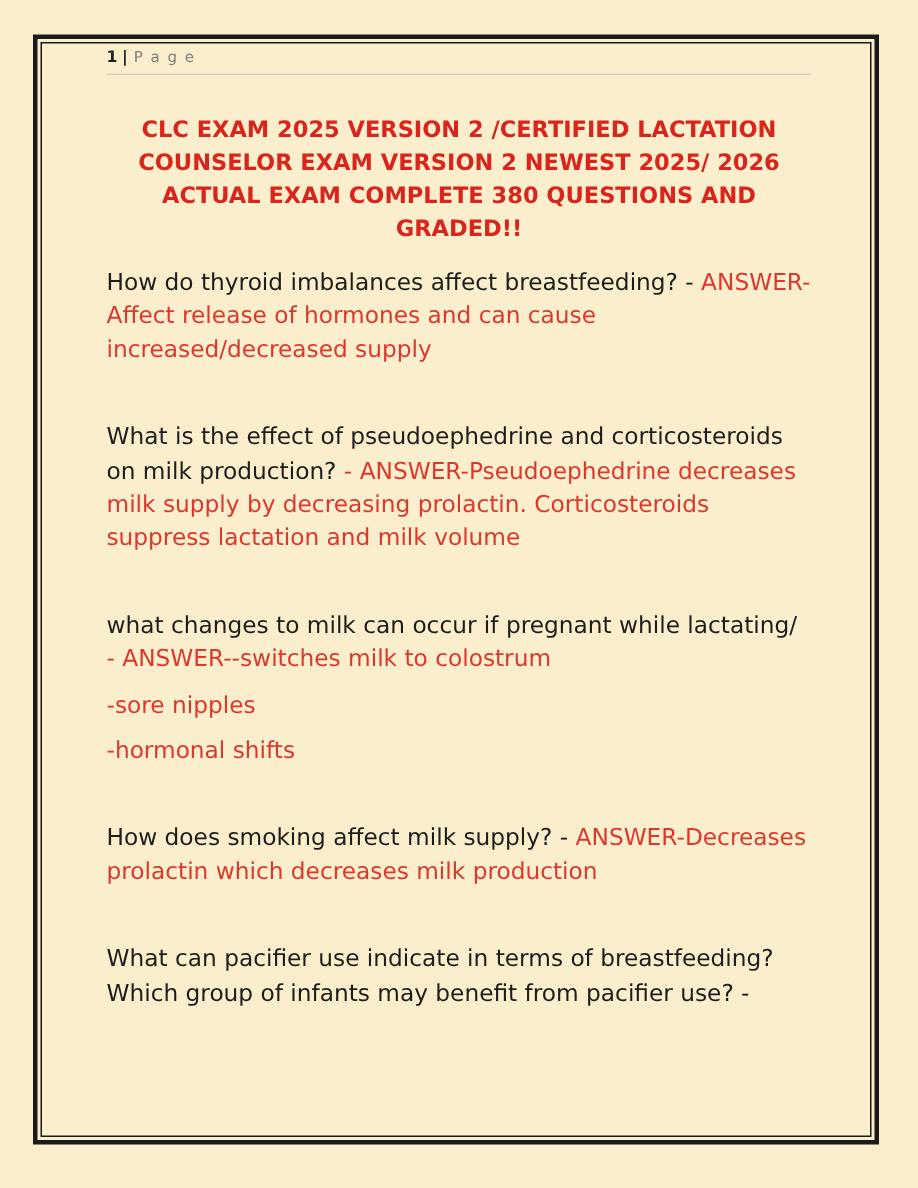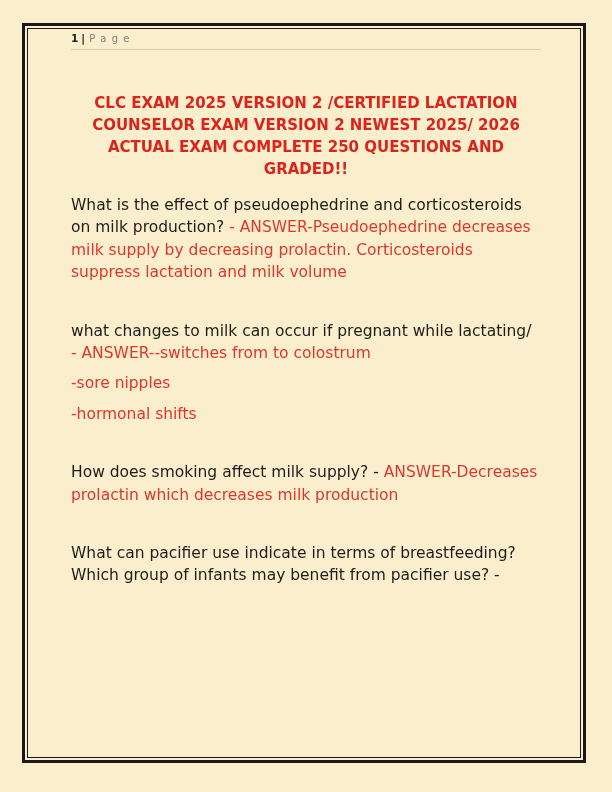--- a/index.html
+++ b/index.html
@@ -56,21 +56,21 @@
     font-weight: bold;
     color: #222222;
     margin: 0 4px 0 3px;
   }
   .pg-label {
     font-size: 10px;
     color: var(--header-gray);
     letter-spacing: 1px;
   }
   .doc-title {
-    margin-top: 42px;
+    margin-top: 25px;
     margin-bottom: 14px;
     text-align: center;
     font-weight: bold;
     font-size: 15px;
     line-height: 22px;
     color: var(--title-red);
   }
   .qa-body {
     font-size: 15.5px;
     line-height: 22.4px;
@@ -92,27 +92,28 @@
 
         <div class="header">
           <span class="pg-num">1</span>
           <span class="pg-sep">|</span>
           <span class="pg-label">P a g e</span>
         </div>
 
         <div class="doc-title">
             <div>CLC EXAM 2025 VERSION 2 /CERTIFIED LACTATION</div>
             <div>COUNSELOR EXAM VERSION 2 NEWEST 2025/ 2026</div>
-            <div>ACTUAL EXAM COMPLETE 250 QUESTIONS AND</div>
+            <div>ACTUAL EXAM COMPLETE 380 QUESTIONS AND</div>
             <div>GRADED!!</div>
           </div>
 
         <div class="qa-body">
+            <div class="para spacing-large"><span class="seg-question">How do thyroid imbalances affect breastfeeding? - </span><span class="seg-answer">ANSWER-Affect release of hormones and can cause increased/decreased supply</span></div>
             <div class="para spacing-large"><span class="seg-question">What is the effect of pseudoephedrine and corticosteroids on milk production? </span><span class="seg-answer">- ANSWER-Pseudoephedrine decreases milk supply by decreasing prolactin. Corticosteroids suppress lactation and milk volume</span></div>
-            <div class="para spacing-normal"><span class="seg-question">what changes to milk can occur if pregnant while lactating/ </span><span class="seg-answer">- ANSWER--switches from to colostrum</span></div>
+            <div class="para spacing-normal"><span class="seg-question">what changes to milk can occur if pregnant while lactating/ </span><span class="seg-answer">- ANSWER--switches milk to colostrum</span></div>
             <div class="para spacing-normal"><span class="seg-answer">-sore nipples</span></div>
             <div class="para spacing-large"><span class="seg-answer">-hormonal shifts</span></div>
             <div class="para spacing-large"><span class="seg-question">How does smoking affect milk supply? - </span><span class="seg-answer">ANSWER-Decreases prolactin which decreases milk production</span></div>
             <div class="para spacing-none"><span class="seg-question">What can pacifier use indicate in terms of breastfeeding? Which group of infants may benefit from pacifier use? -</span></div>
           </div>
 
       </div>
     </div>
   </div>
 </div>

